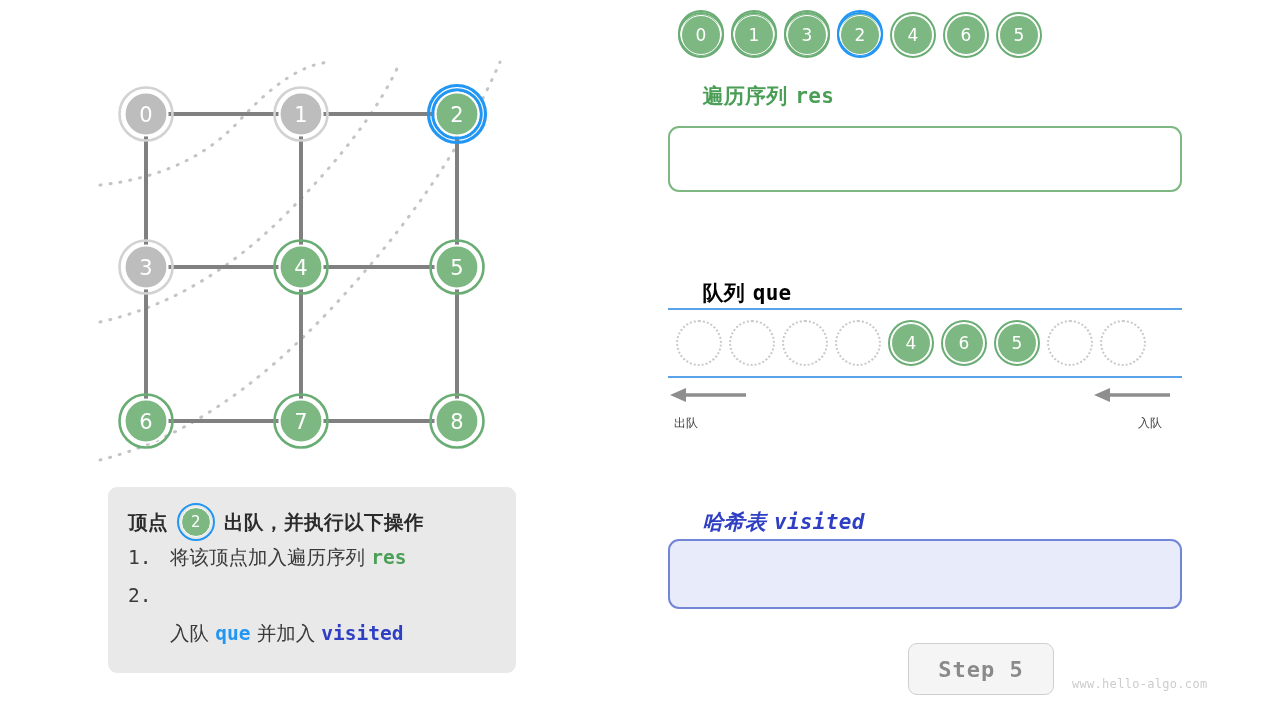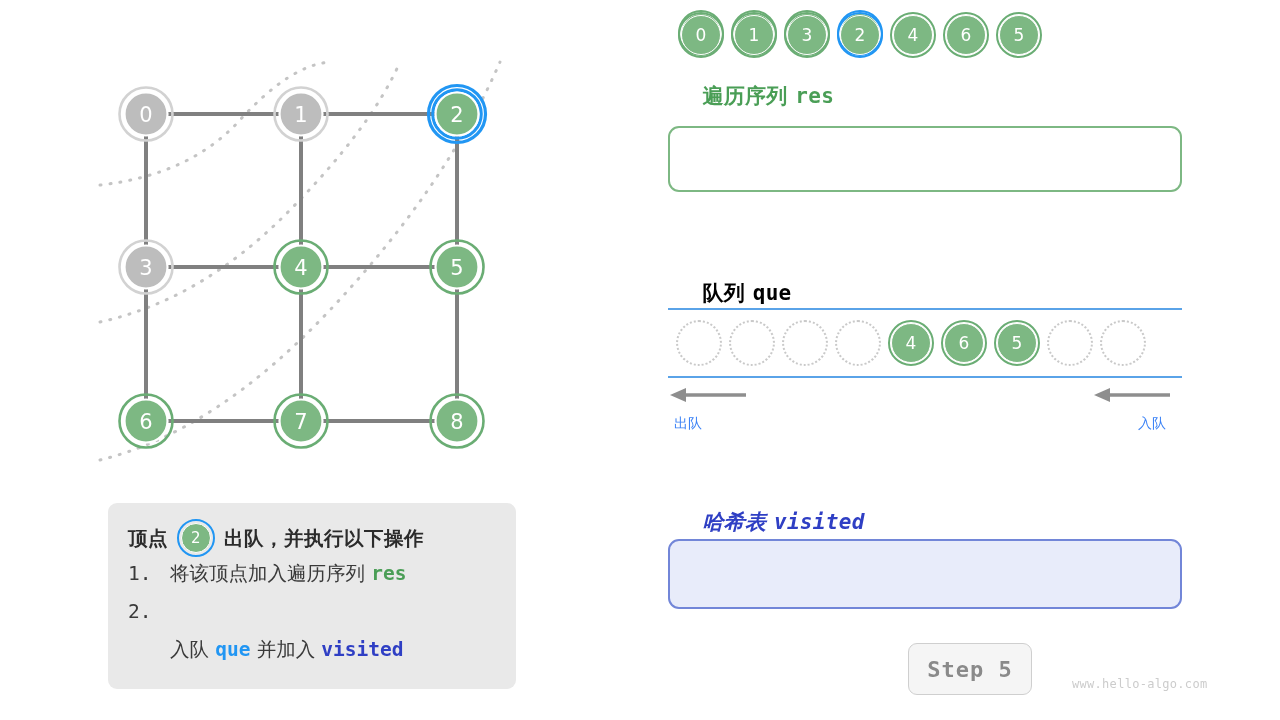--- a/index.html
+++ b/index.html
@@ -38,21 +38,20 @@
   #caption-box {
     position: absolute;
     left: 108px;
     top: 487px;
     width: 408px;
     height: 186px;
     background: #e9e9e9;
     border-radius: 9px;
     box-sizing: border-box;
     padding: 18px 20px 0 20px;
-    margin-top: 16px;
   }
   #caption-title {
     display: flex;
     align-items: center;
     font-size: 19.5px;
     font-weight: bold;
     color: #2b2b2b;
     letter-spacing: 0.5px;
     height: 34px;
   }
@@ -182,22 +181,22 @@
     height: 66px;
     display: flex;
     align-items: center;
     gap: 7px;
   }
   .que-arrow-wrap { position: absolute; }
   #que-out-arrow { left: 10px; top: 385px; }
   #que-in-arrow  { left: 434px; top: 385px; }
   .que-cap {
     position: absolute;
-    font-size: 14px;
-    color: #3b82f6;
+    font-size: 12px;
+    color: #404040;
     white-space: pre;
   }
   #que-out-cap { left: 14px; top: 415px; }
   #que-in-cap  { left: 478px; top: 415px; }
 
   
   #vis-box {
     position: absolute;
     left: 8px;
     top: 539px;
@@ -253,21 +252,21 @@
   .chip.highlight .inner { background: #7db883; border: 1.8px solid #ffffff; }
   
   .chip.empty .outer { border: 2px dotted #c9c9c9; background: transparent; }
   .chip.empty .inner { background: transparent; border: none; }
 
   
   #step-badge {
     position: absolute;
     left: 908px;
     top: 643px;
-    width: 124px;
+    width: 146px;
     height: 52px;
     background: #f5f5f5;
     border: 1.6px solid #cfcfcf;
     border-radius: 9px;
     display: flex;
     align-items: center;
     justify-content: center;
     font-family: "DejaVu Sans Mono", "Liberation Mono", monospace;
     font-size: 22px;
     font-weight: bold;

